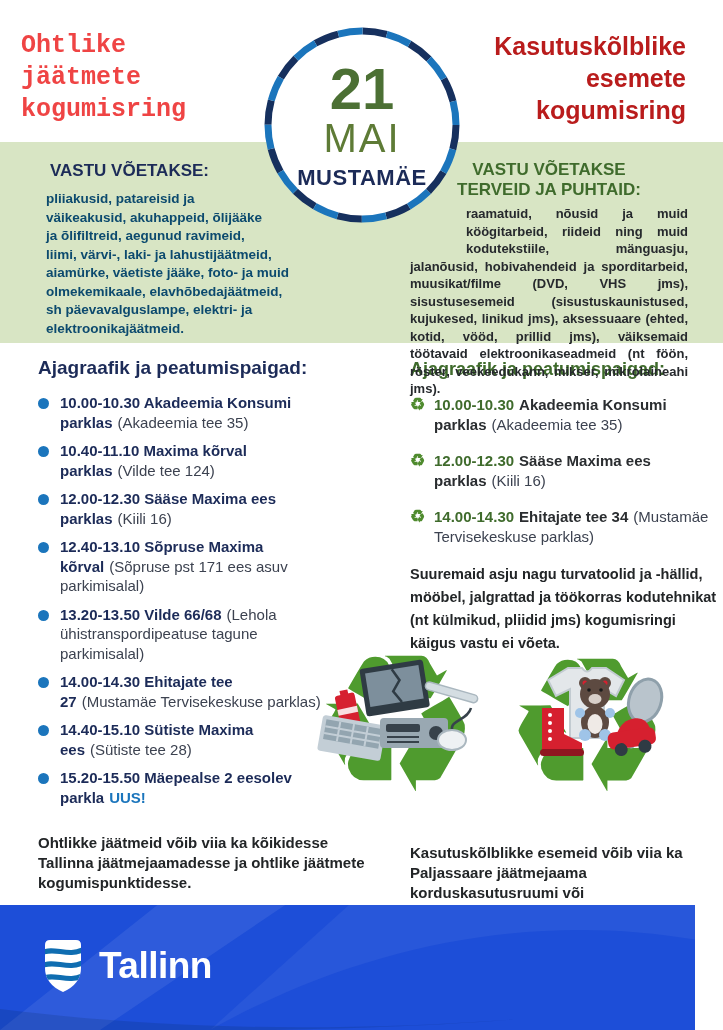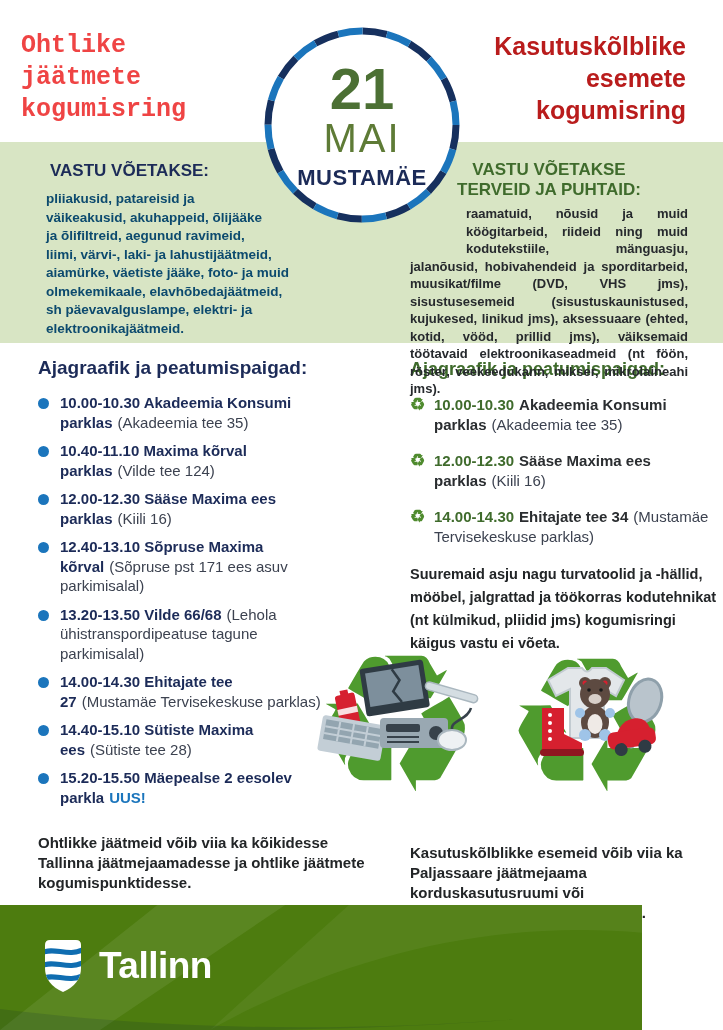--- a/index.html
+++ b/index.html
@@ -57,21 +57,21 @@
   .illus{position:absolute;}
   .illus-left{left:300px;top:628px;}
   .illus-right{left:492px;top:632px;}
 
   
   .bottom-par{position:absolute;margin:0;font-size:15px;line-height:20px;font-weight:bold;color:#222527;}
   .bottom-left{left:38px;top:833px;width:335px;}
   .bottom-right{left:410px;top:843px;width:305px;}
 
   
-  .footer{position:absolute;left:0;top:905px;width:642px;height:125px;background:#4d7c0f;overflow:hidden;}
+  .footer{position:absolute;left:0;top:905px;width:695px;height:125px;background:#1d4ed8;overflow:hidden;}
   .footer-waves{position:absolute;inset:0;}
   .logo{position:absolute;left:40px;top:33px;display:flex;align-items:center;}
   .logo-text{color:#ffffff;font-size:37px;font-weight:bold;letter-spacing:-0.5px;margin-left:13px;}
   .info{position:absolute;right:35px;top:38px;text-align:right;font-weight:bold;}
   .info-label{font-size:17px;line-height:22px;color:#ffffff;}
   .info-url{font-size:17px;line-height:22px;color:#cfe0b0;}
 </style>
 </head>
 <body>
 

